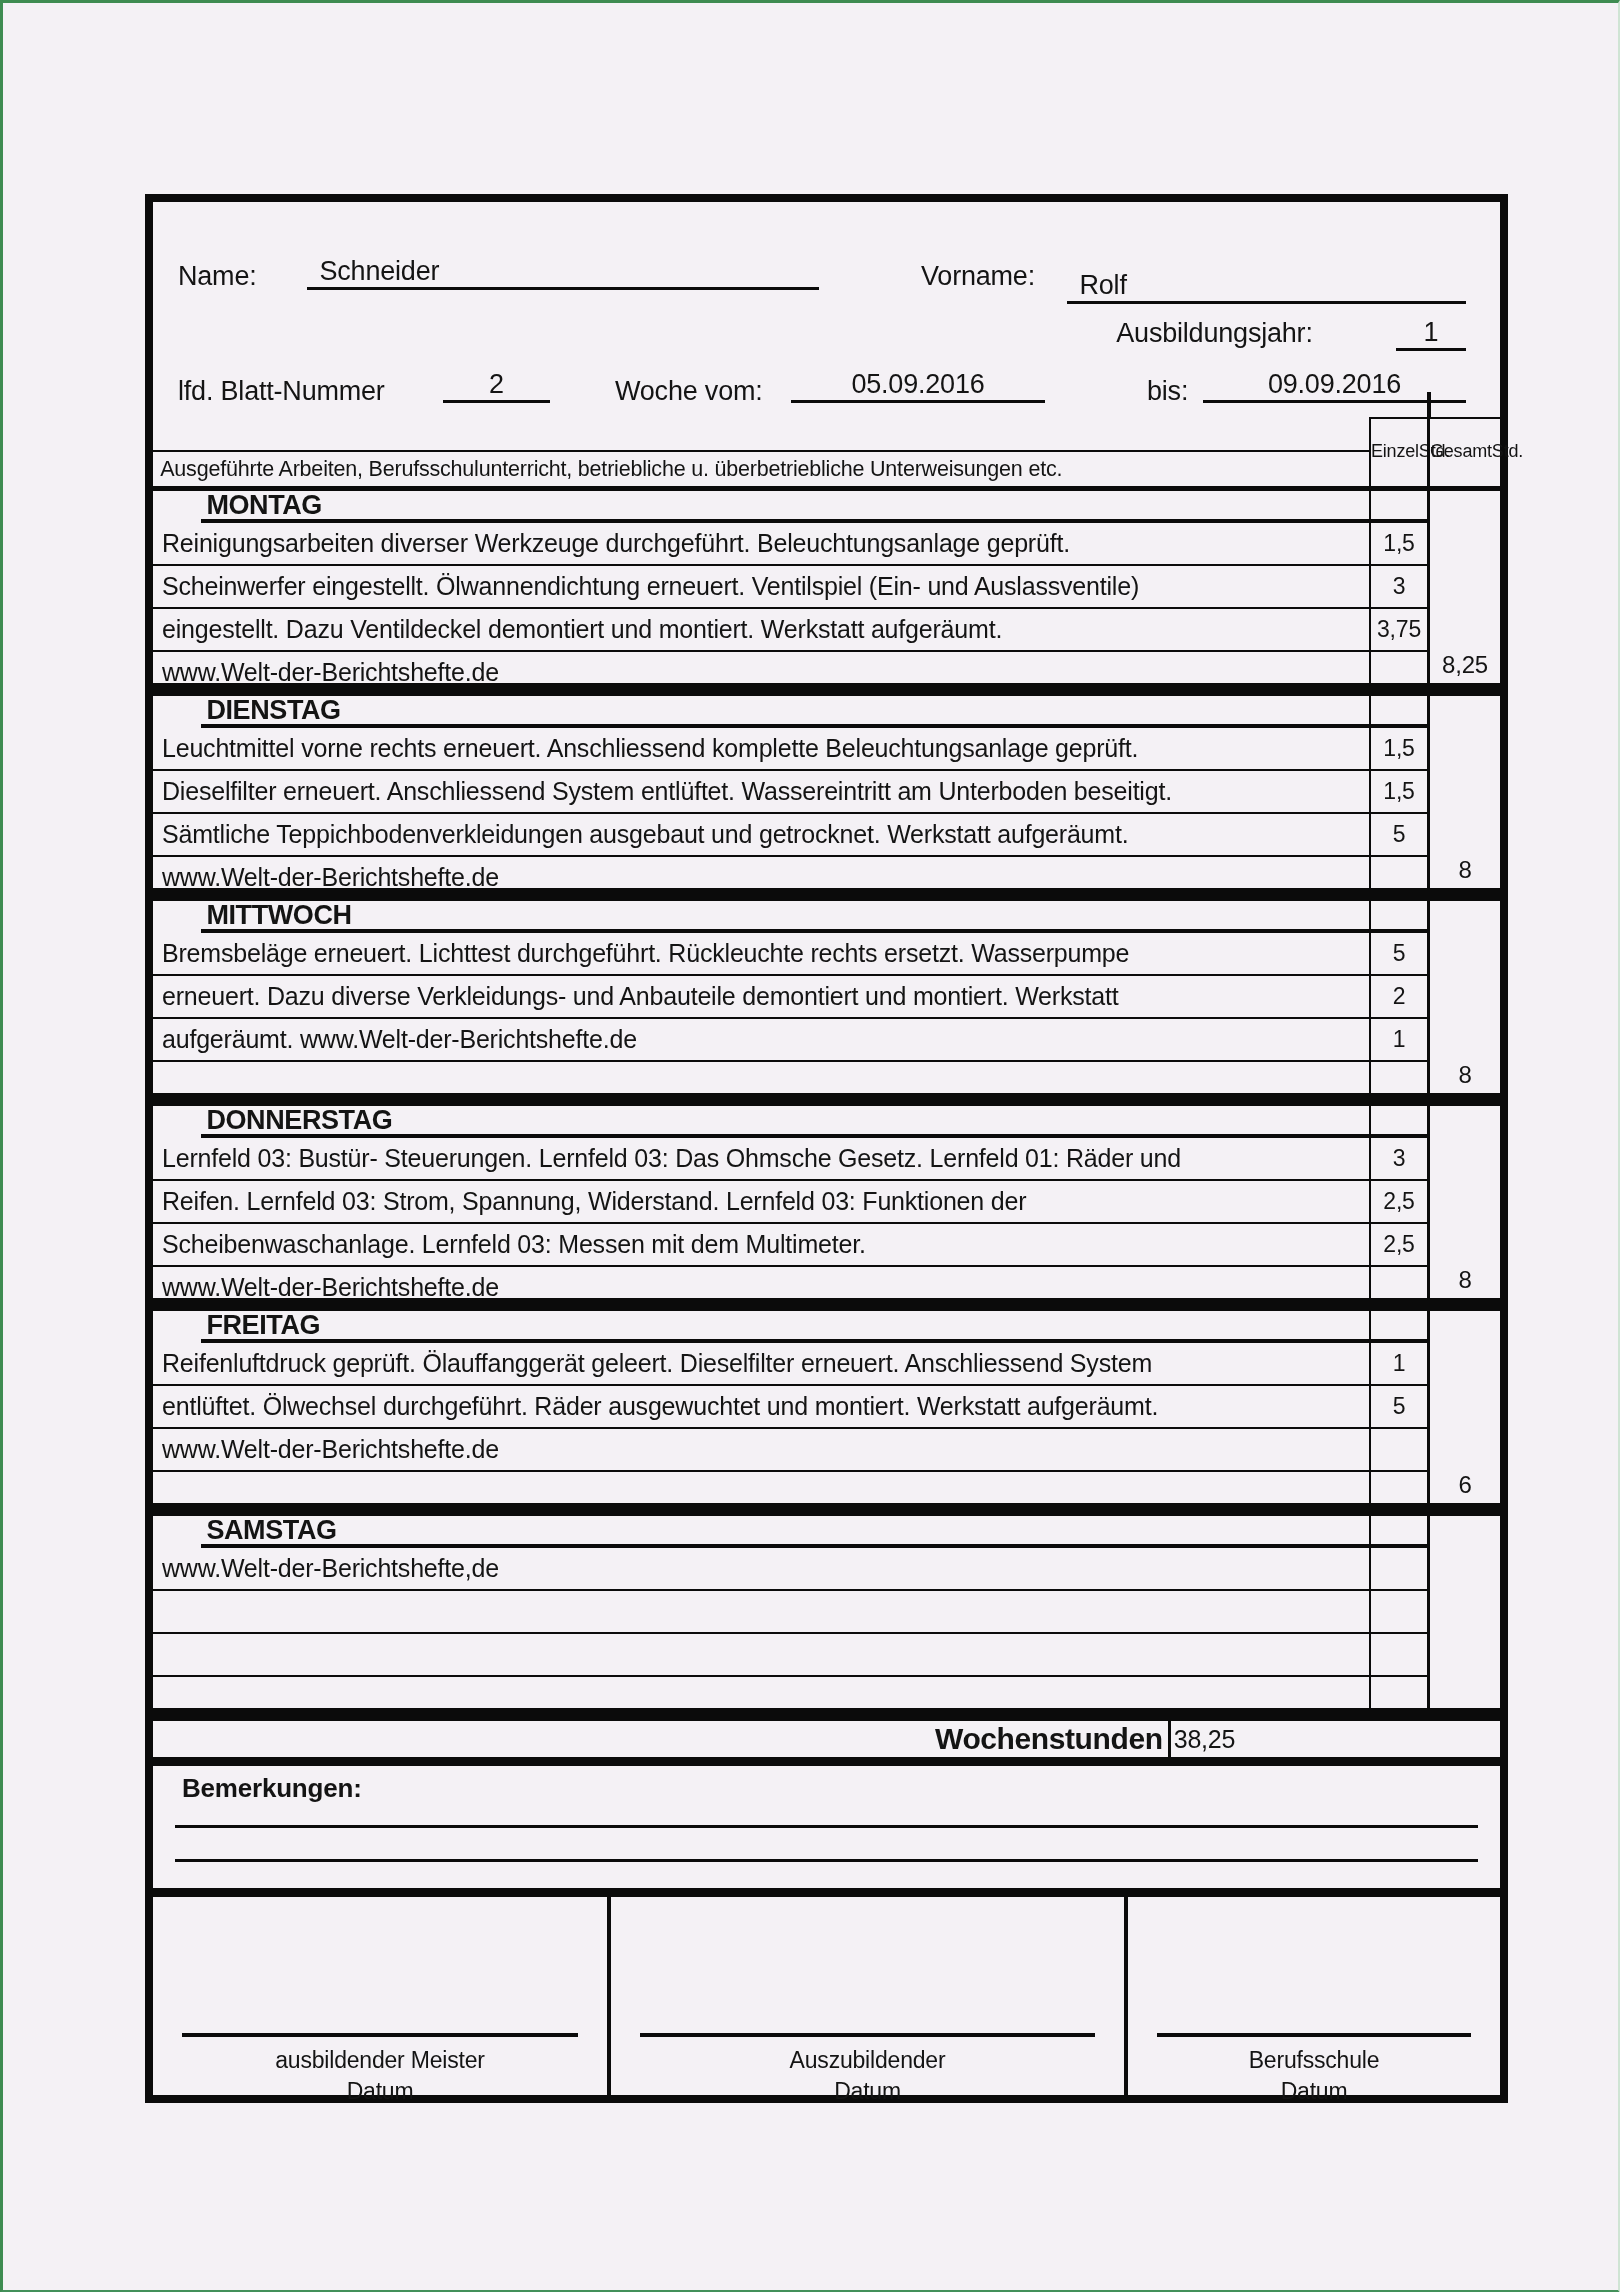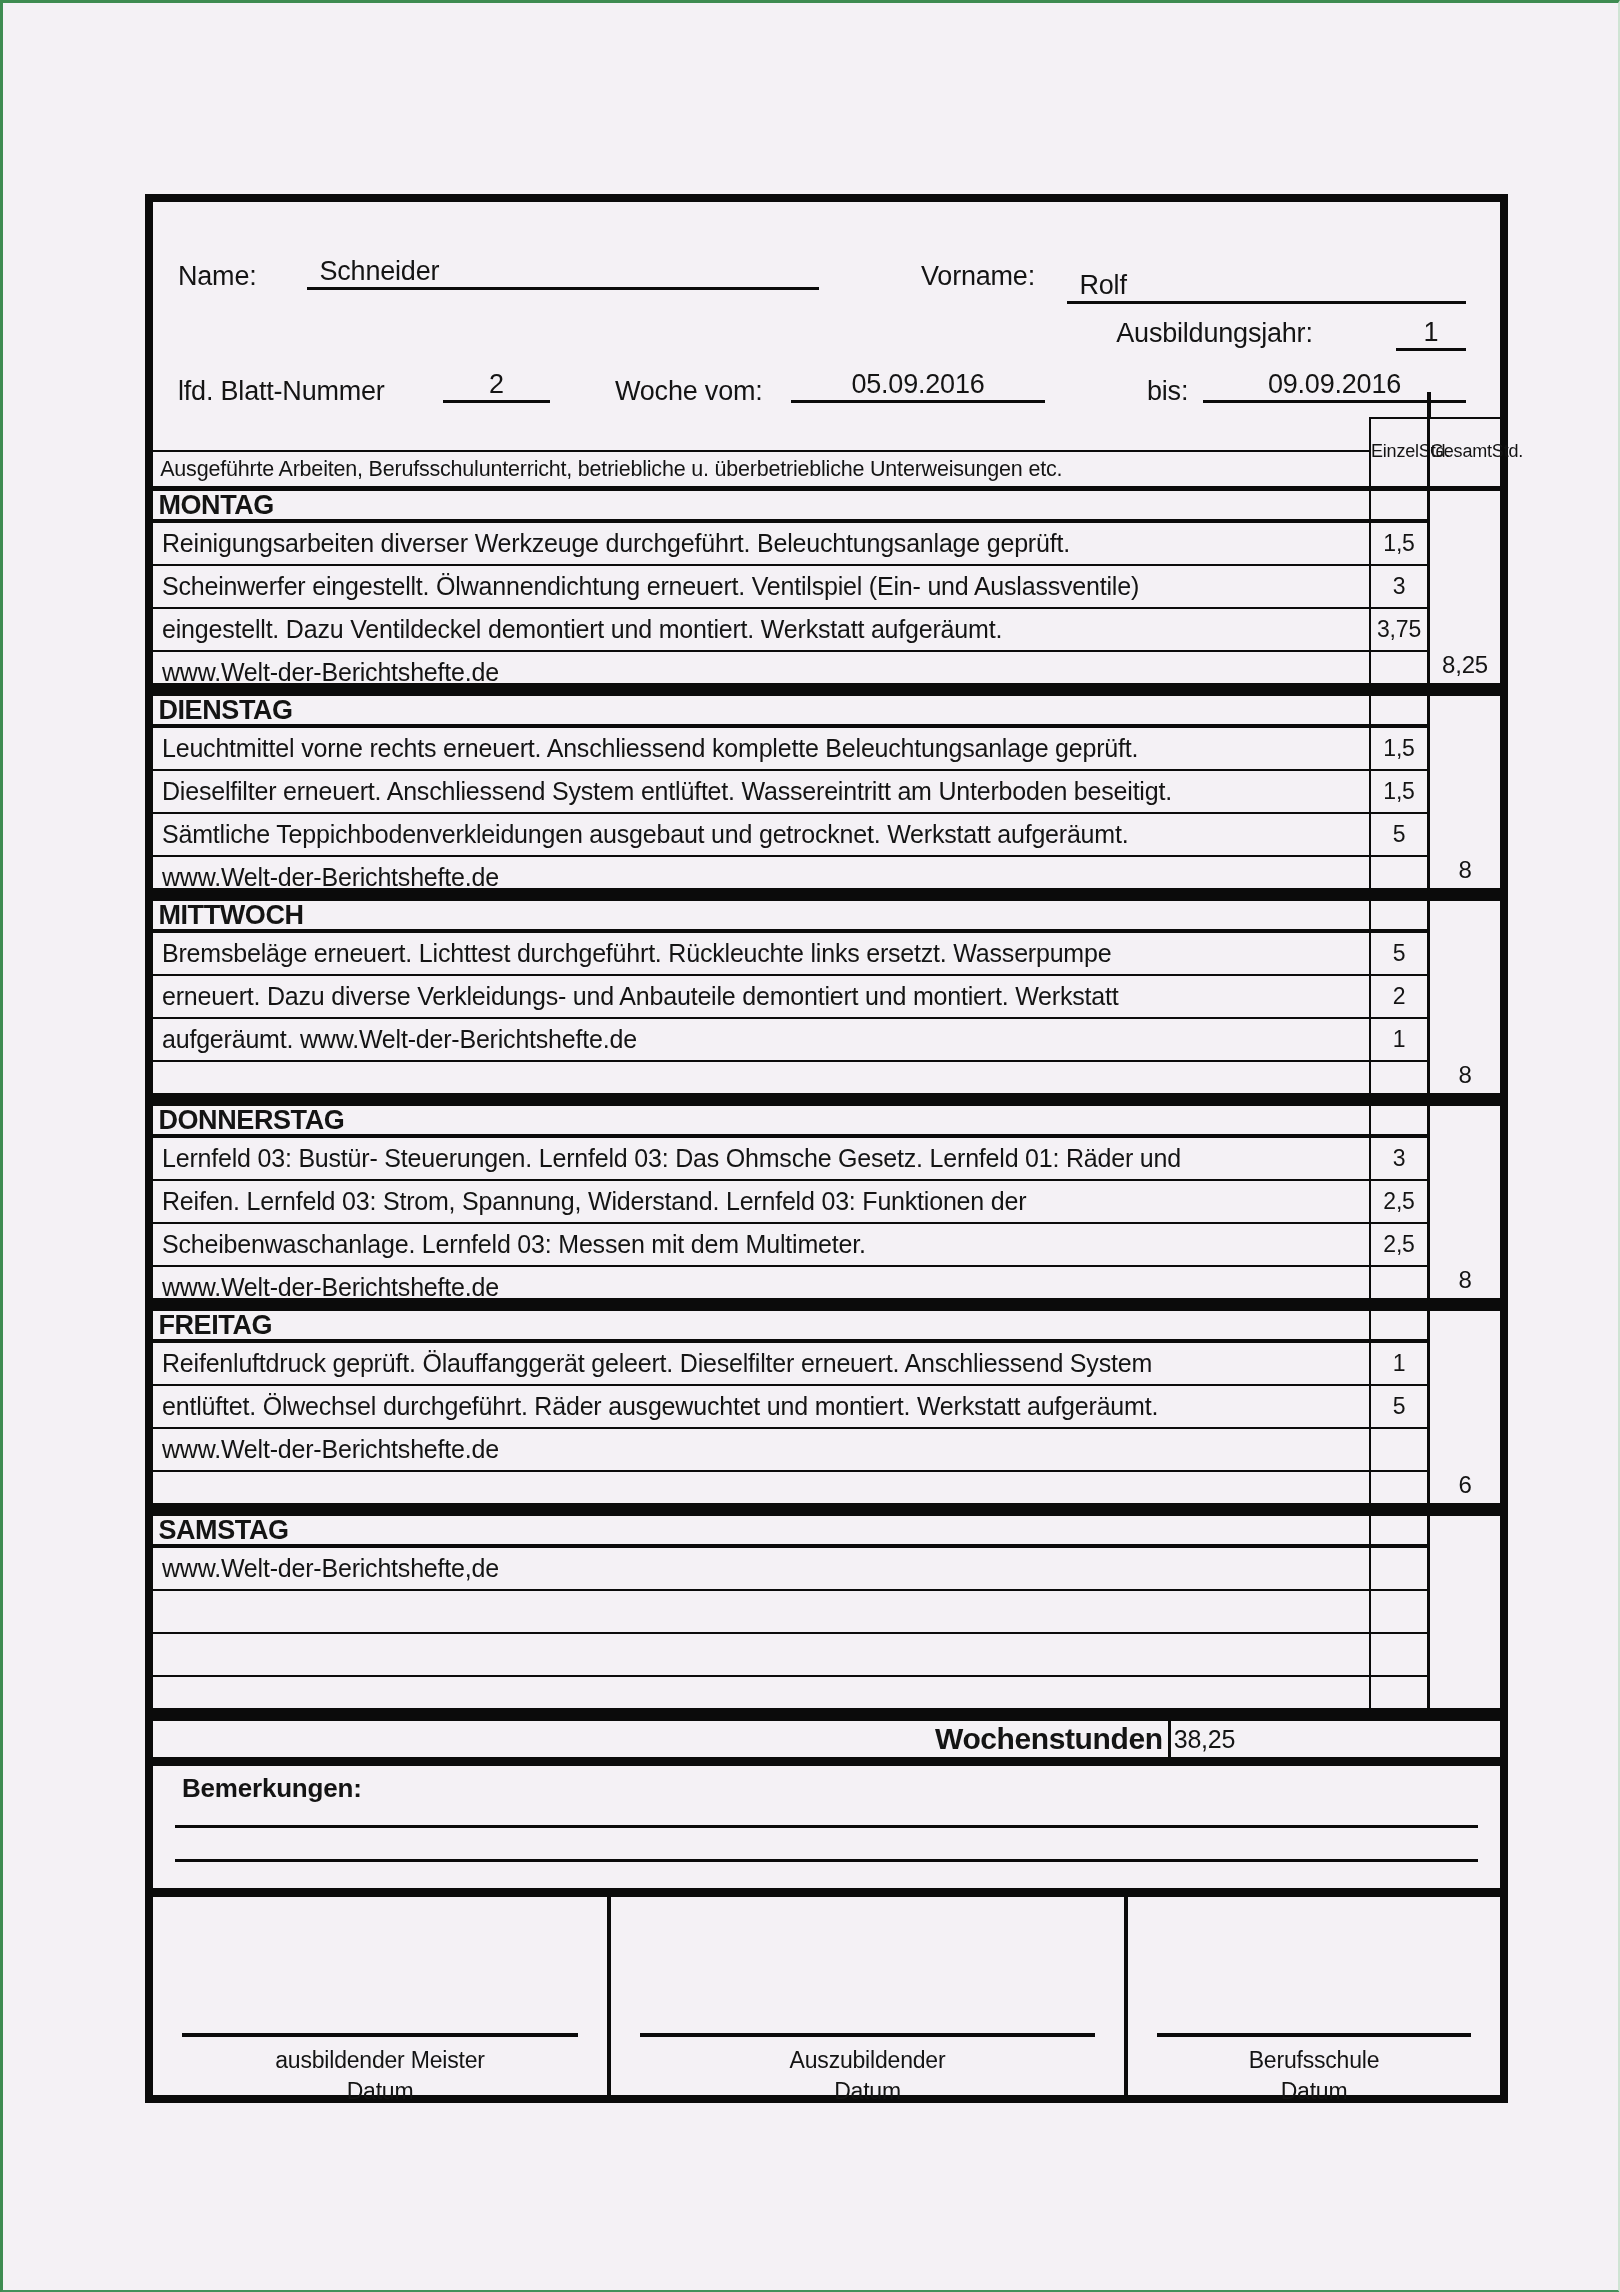--- a/index.html
+++ b/index.html
@@ -45,21 +45,21 @@
   .einzel-header-cell, .gesamt-header-cell {
     position:absolute; top:0; bottom:0; border-top:2.7px solid #0b0b0b;
     display:flex; flex-direction:row; align-items:center; justify-content:space-between;
     font-size:18px; padding:5.4px 0 8px 0;
   }
   .einzel-header-cell { left:1216px; width:58px; border-left:2.7px solid #0b0b0b; }
   .gesamt-header-cell { left:1274px; width:73px; border-left:3.6px solid #0b0b0b; }
   
   .day-block { display:flex; height:205px; border-bottom:13.4px solid #0b0b0b; }
   .day-left { width:1274px; display:flex; flex-direction:column; }
-  .day-header { height:32px; border-bottom:4.5px solid #0b0b0b; display:flex; }
+  .day-header { height:32px; border-bottom:4.5px solid #0b0b0b; display:flex;margin-left:48px; }
   .day-name { flex:1; font-size:27px; font-weight:bold; padding-left:5.4px; line-height:28px; letter-spacing:-0.4px; }
   .day-header-einzel-stub { width:58px; border-left:2.7px solid #0b0b0b; }
   .day-row { height:43px; border-bottom:2.7px solid #0b0b0b; display:flex; }
   .cell-desc { flex:1; font-size:25px; display:flex; align-items:center; padding-left:9px; white-space:nowrap; overflow:hidden; }
   .cell-hours { width:58px; border-left:2.7px solid #0b0b0b; font-size:23px; display:flex; align-items:center; justify-content:center; }
   .day-sum { flex:1; display:flex; }
   .sum-space { flex:1; }
   .sum-einzel { width:58px; border-left:2.7px solid #0b0b0b; }
   .day-gesamt {
     width:73px; border-left:3.6px solid #0b0b0b;
@@ -214,21 +214,21 @@
       </div>
 
       <div class="day-block">
         <div class="day-left">
           <div class="day-header">
             <span class="day-name">MITTWOCH</span>
             <span class="day-header-einzel-stub"></span>
           </div>
           <div>
       <div class="day-row">
-        <span class="cell-desc">Bremsbeläge erneuert. Lichttest durchgeführt. Rückleuchte links ersetzt. Wasserpumpe</span>
+        <span class="cell-desc">Bremsbeläge erneuert. Lichttest durchgeführt. Rückleuchte rechts ersetzt. Wasserpumpe</span>
         <span class="cell-hours">5</span>
       </div>
 
       <div class="day-row">
         <span class="cell-desc">erneuert. Dazu diverse Verkleidungs- und Anbauteile demontiert und montiert. Werkstatt</span>
         <span class="cell-hours">2</span>
       </div>
 
       <div class="day-row">
         <span class="cell-desc">aufgeräumt. www.Welt-der-Berichtshefte.de</span>

